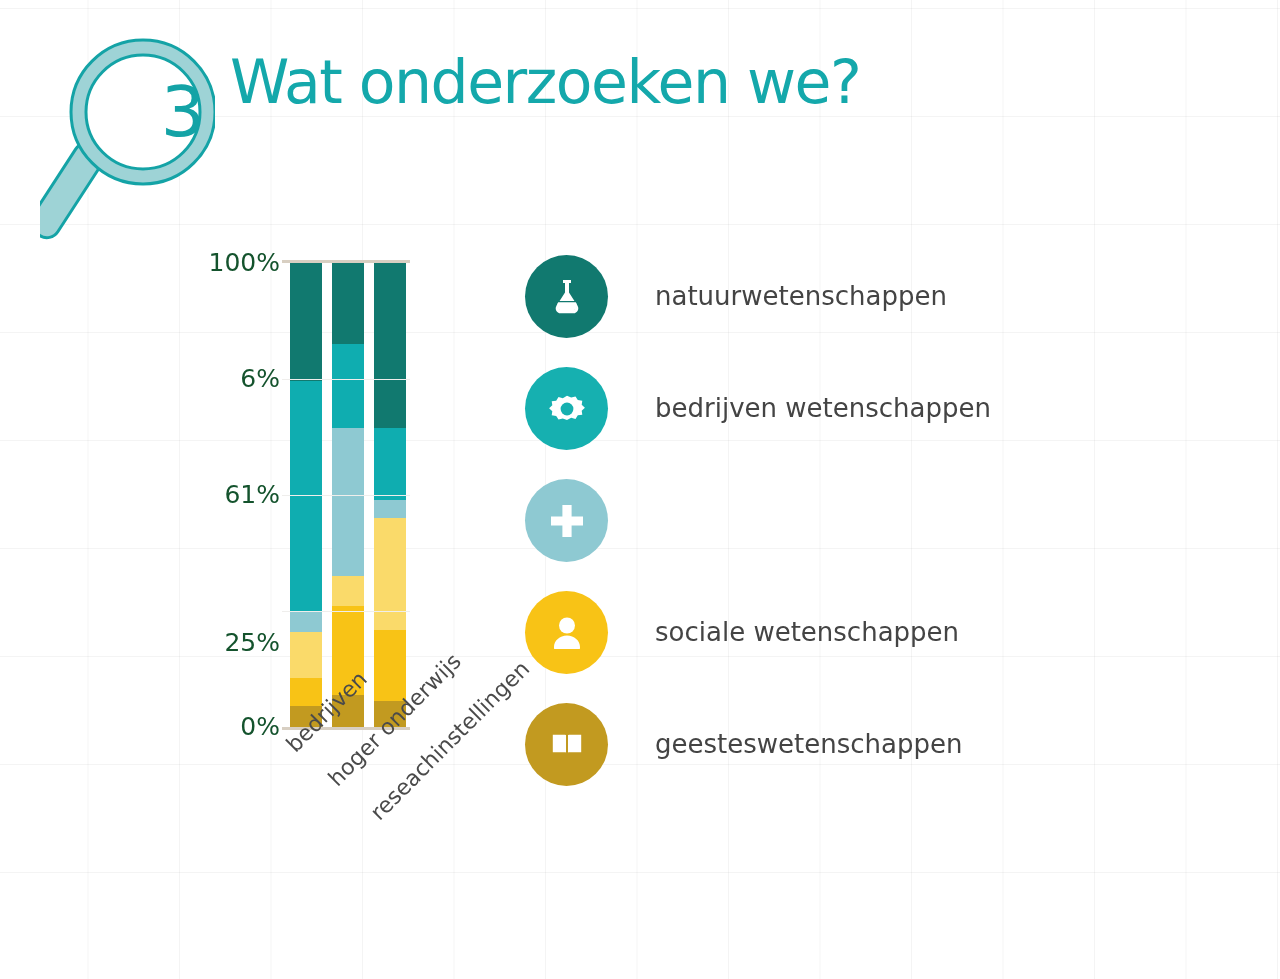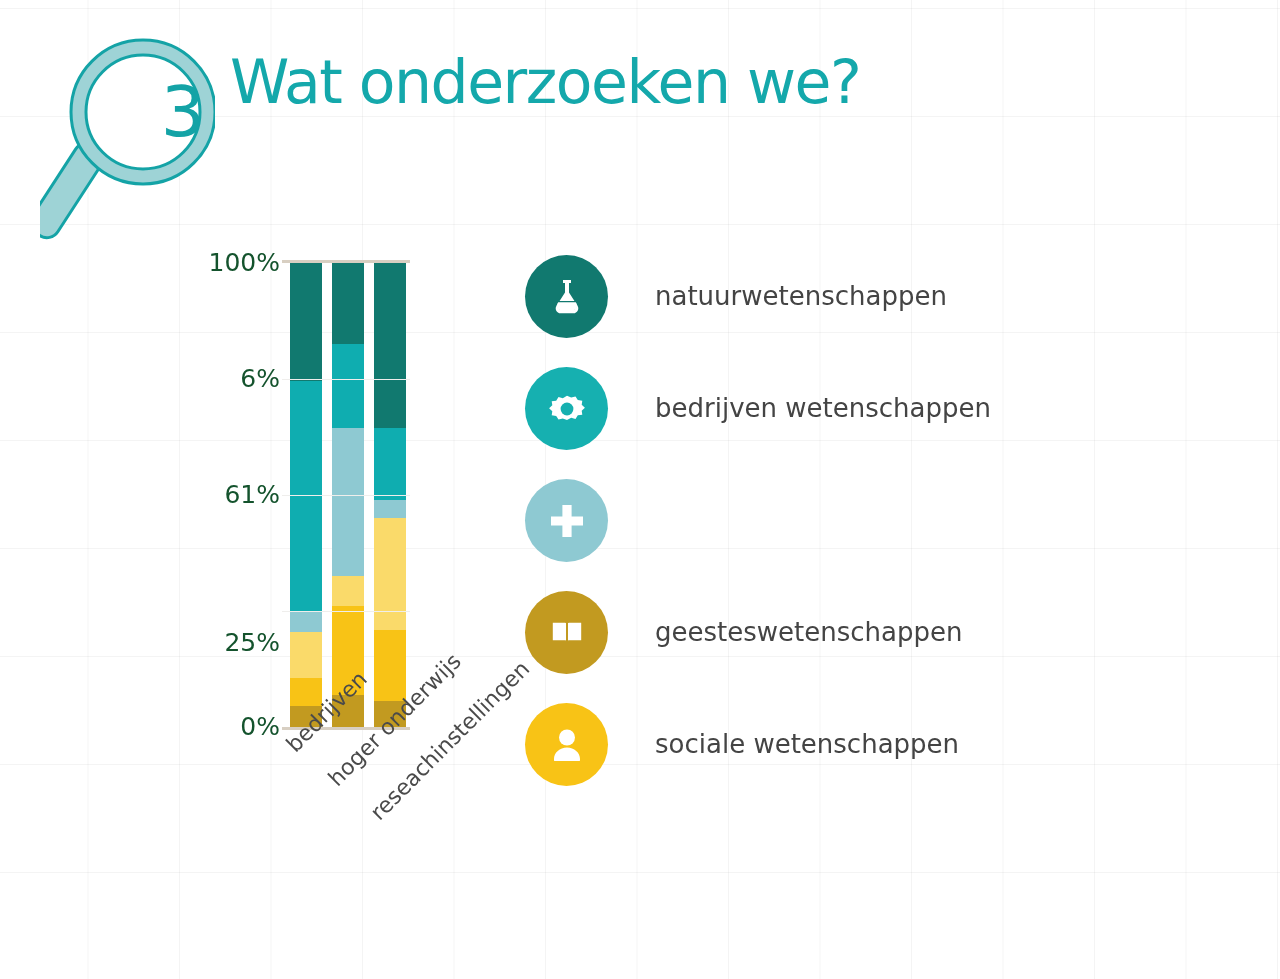--- a/index.html
+++ b/index.html
@@ -182,36 +182,36 @@
     <div class="legend-item">
       <span class="legend-icon" style="background: rgb(142, 201, 210);">
         <svg width="46" height="46" viewBox="0 0 46 46" fill="#fff">
           <path d="M18.4 7h9.2v11.4H39v9.2H27.6V39h-9.2V27.6H7v-9.2h11.4z"></path>
         </svg>
       </span>
     </div>
 
 
     <div class="legend-item">
+      <span class="legend-icon" style="background: rgb(248, 195, 22);">
+        <svg width="46" height="46" viewBox="0 0 46 46" fill="#fff">
+          <circle cx="23" cy="15.5" r="8"></circle>
+          <path d="M23 25.5c-7.2 0-13 5.2-13 11.6 0 .8 0 1.3.2 1.9h25.6c.2-.6.2-1.1.2-1.9 0-6.4-5.8-11.6-13-11.6z"></path>
+        </svg>
+      </span>
+      <span class="legend-label">sociale wetenschappen</span>
+    </div>
+
+    <div class="legend-item">
       <span class="legend-icon" style="background: rgb(194, 154, 32);">
         <svg width="46" height="46" viewBox="0 0 46 46">
           <path d="M8 12h13c1.3 0 2 .8 2 2v19c0 -1.2-.8-2-2-2H8z" fill="#fff"></path>
           <path d="M38 12H25c-1.3 0-2 .8-2 2v19c0-1.2.8-2 2-2h13z" fill="#fff"></path>
           <path d="M8 12h13c1.3 0 2 .8 2 2v19c0-1.2-.8-2-2-2H8z" fill="none" stroke="#c29a20" stroke-width="1.6"></path>
           <path d="M38 12H25c-1.3 0-2 .8-2 2v19c0-1.2.8-2 2-2h13z" fill="none" stroke="#c29a20" stroke-width="1.6"></path>
           <rect x="22" y="13.5" width="2" height="19" fill="#c29a20"></rect>
         </svg>
       </span>
       <span class="legend-label">geesteswetenschappen</span>
     </div>
 
-    <div class="legend-item">
-      <span class="legend-icon" style="background: rgb(248, 195, 22);">
-        <svg width="46" height="46" viewBox="0 0 46 46" fill="#fff">
-          <circle cx="23" cy="15.5" r="8"></circle>
-          <path d="M23 25.5c-7.2 0-13 5.2-13 11.6 0 .8 0 1.3.2 1.9h25.6c.2-.6.2-1.1.2-1.9 0-6.4-5.8-11.6-13-11.6z"></path>
-        </svg>
-      </span>
-      <span class="legend-label">sociale wetenschappen</span>
-    </div>
-
   </div>
 </div>
 
 </body></html>

